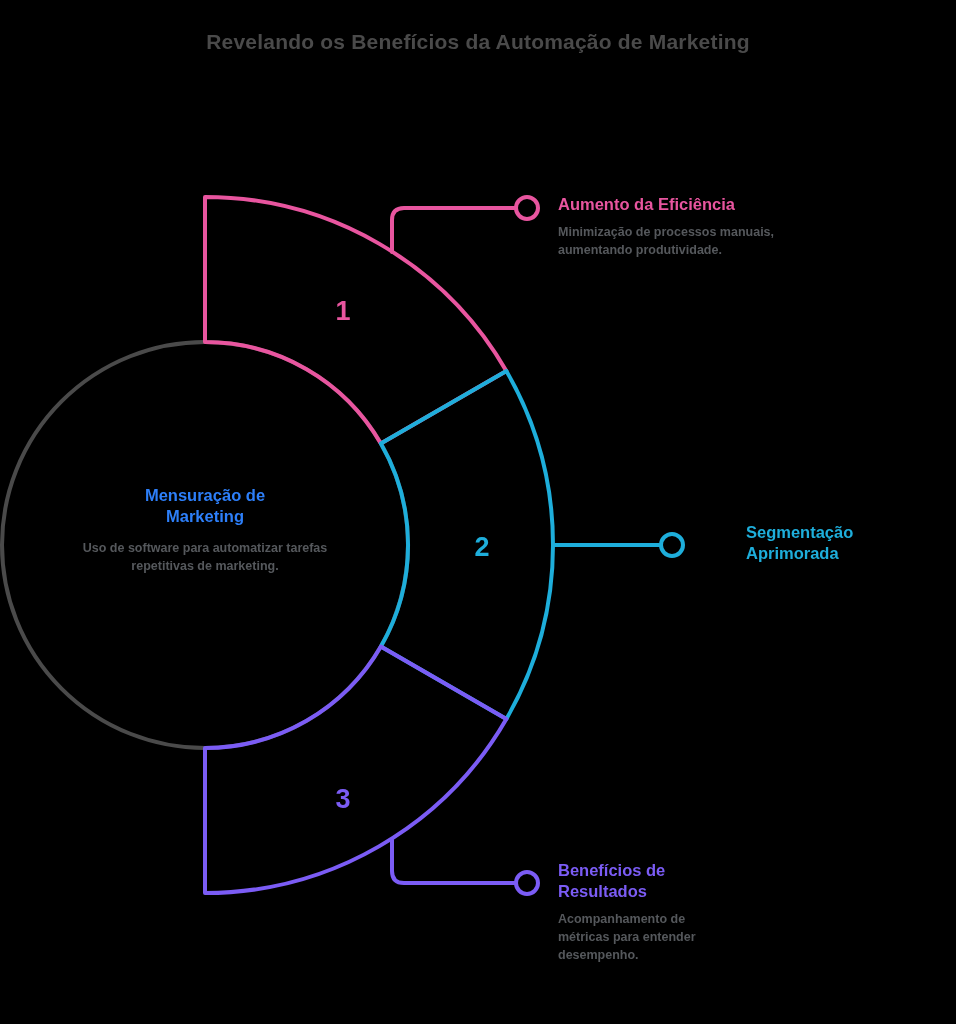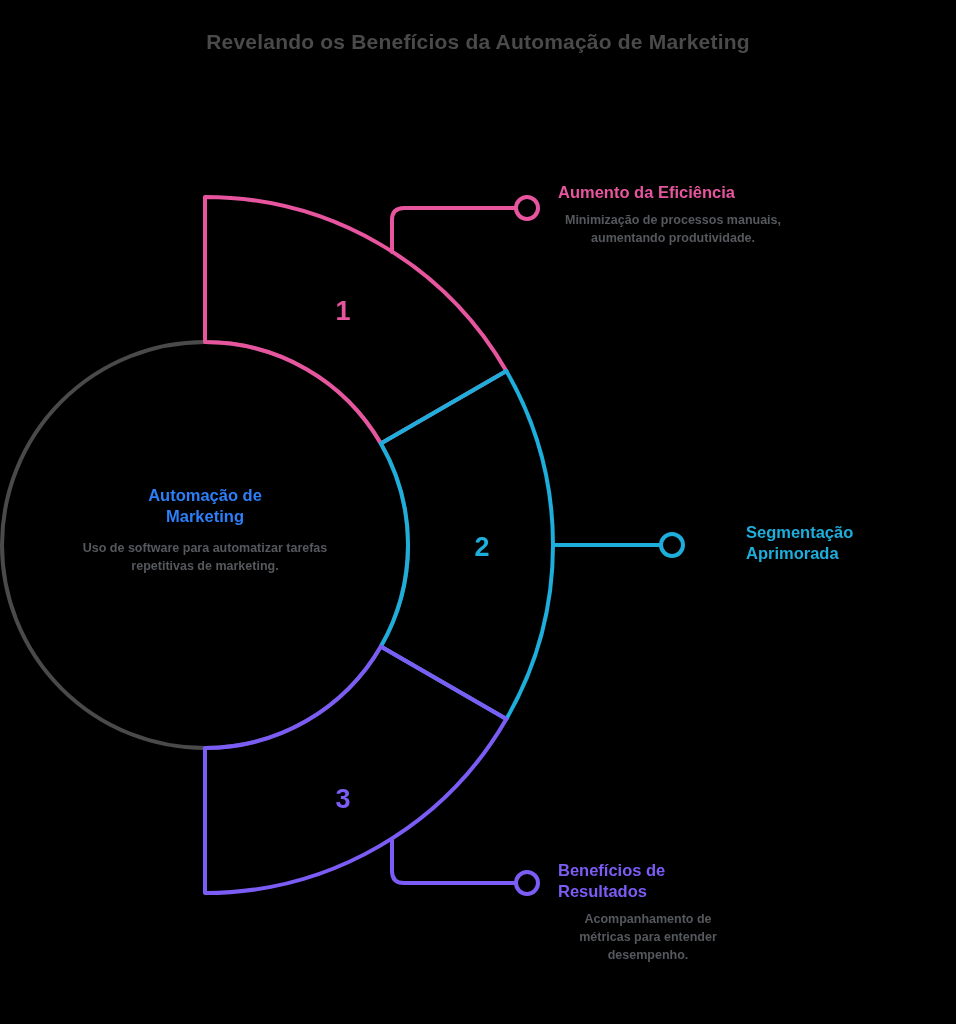--- a/index.html
+++ b/index.html
@@ -53,21 +53,20 @@
     font-weight: bold;
     line-height: 1.28;
     margin: 0 0 9px 0;
   }
   .label-desc {
     font-size: 12.5px;
     font-weight: bold;
     line-height: 1.42;
     color: #55585c;
     margin: 0;
-    text-align: center;
   }
   .center-block {
     position: absolute;
     text-align: center;
   }
   .center-title {
     font-size: 16.5px;
     font-weight: bold;
     line-height: 1.3;
     color: #2d7ff9;
@@ -119,27 +118,27 @@
 
     <g>
       <path d="M 392 840 L 392 871 Q 392 883 404 883 L 516 883" fill="none" stroke="#7b5cf5" stroke-width="4" stroke-linecap="round"></path>
       <circle cx="527" cy="883" r="11" fill="none" stroke="#7b5cf5" stroke-width="4"></circle>
     </g>
 
   </svg>
 
   <div class="center-block" style="left:60px; top:485px; width:290px;">
     <div class="center-title">
-      <span>Automação de</span><br>
+      <span>Mensuração de</span><br>
       <span>Marketing</span>
     </div>
     <div class="center-desc">Uso de software para automatizar tarefas repetitivas de marketing.</div>
   </div>
 
-  <div class="label-block" style="left:558px; top:182px; width:230px;">
+  <div class="label-block" style="left:558px; top:194px; width:230px;">
     <div class="label-title" style="color:#e8559f;">Aumento da Eficiência</div>
     <div class="label-desc">Minimização de processos manuais, aumentando produtividade.</div>
   </div>
 
   <div class="label-block" style="left:702px; top:522px; width:175px;margin-left:44px;">
     <div class="label-title" style="color:#1eaedb;">
       <span>Segmentação</span><br>
       <span>Aprimorada</span>
     </div>
   </div>

